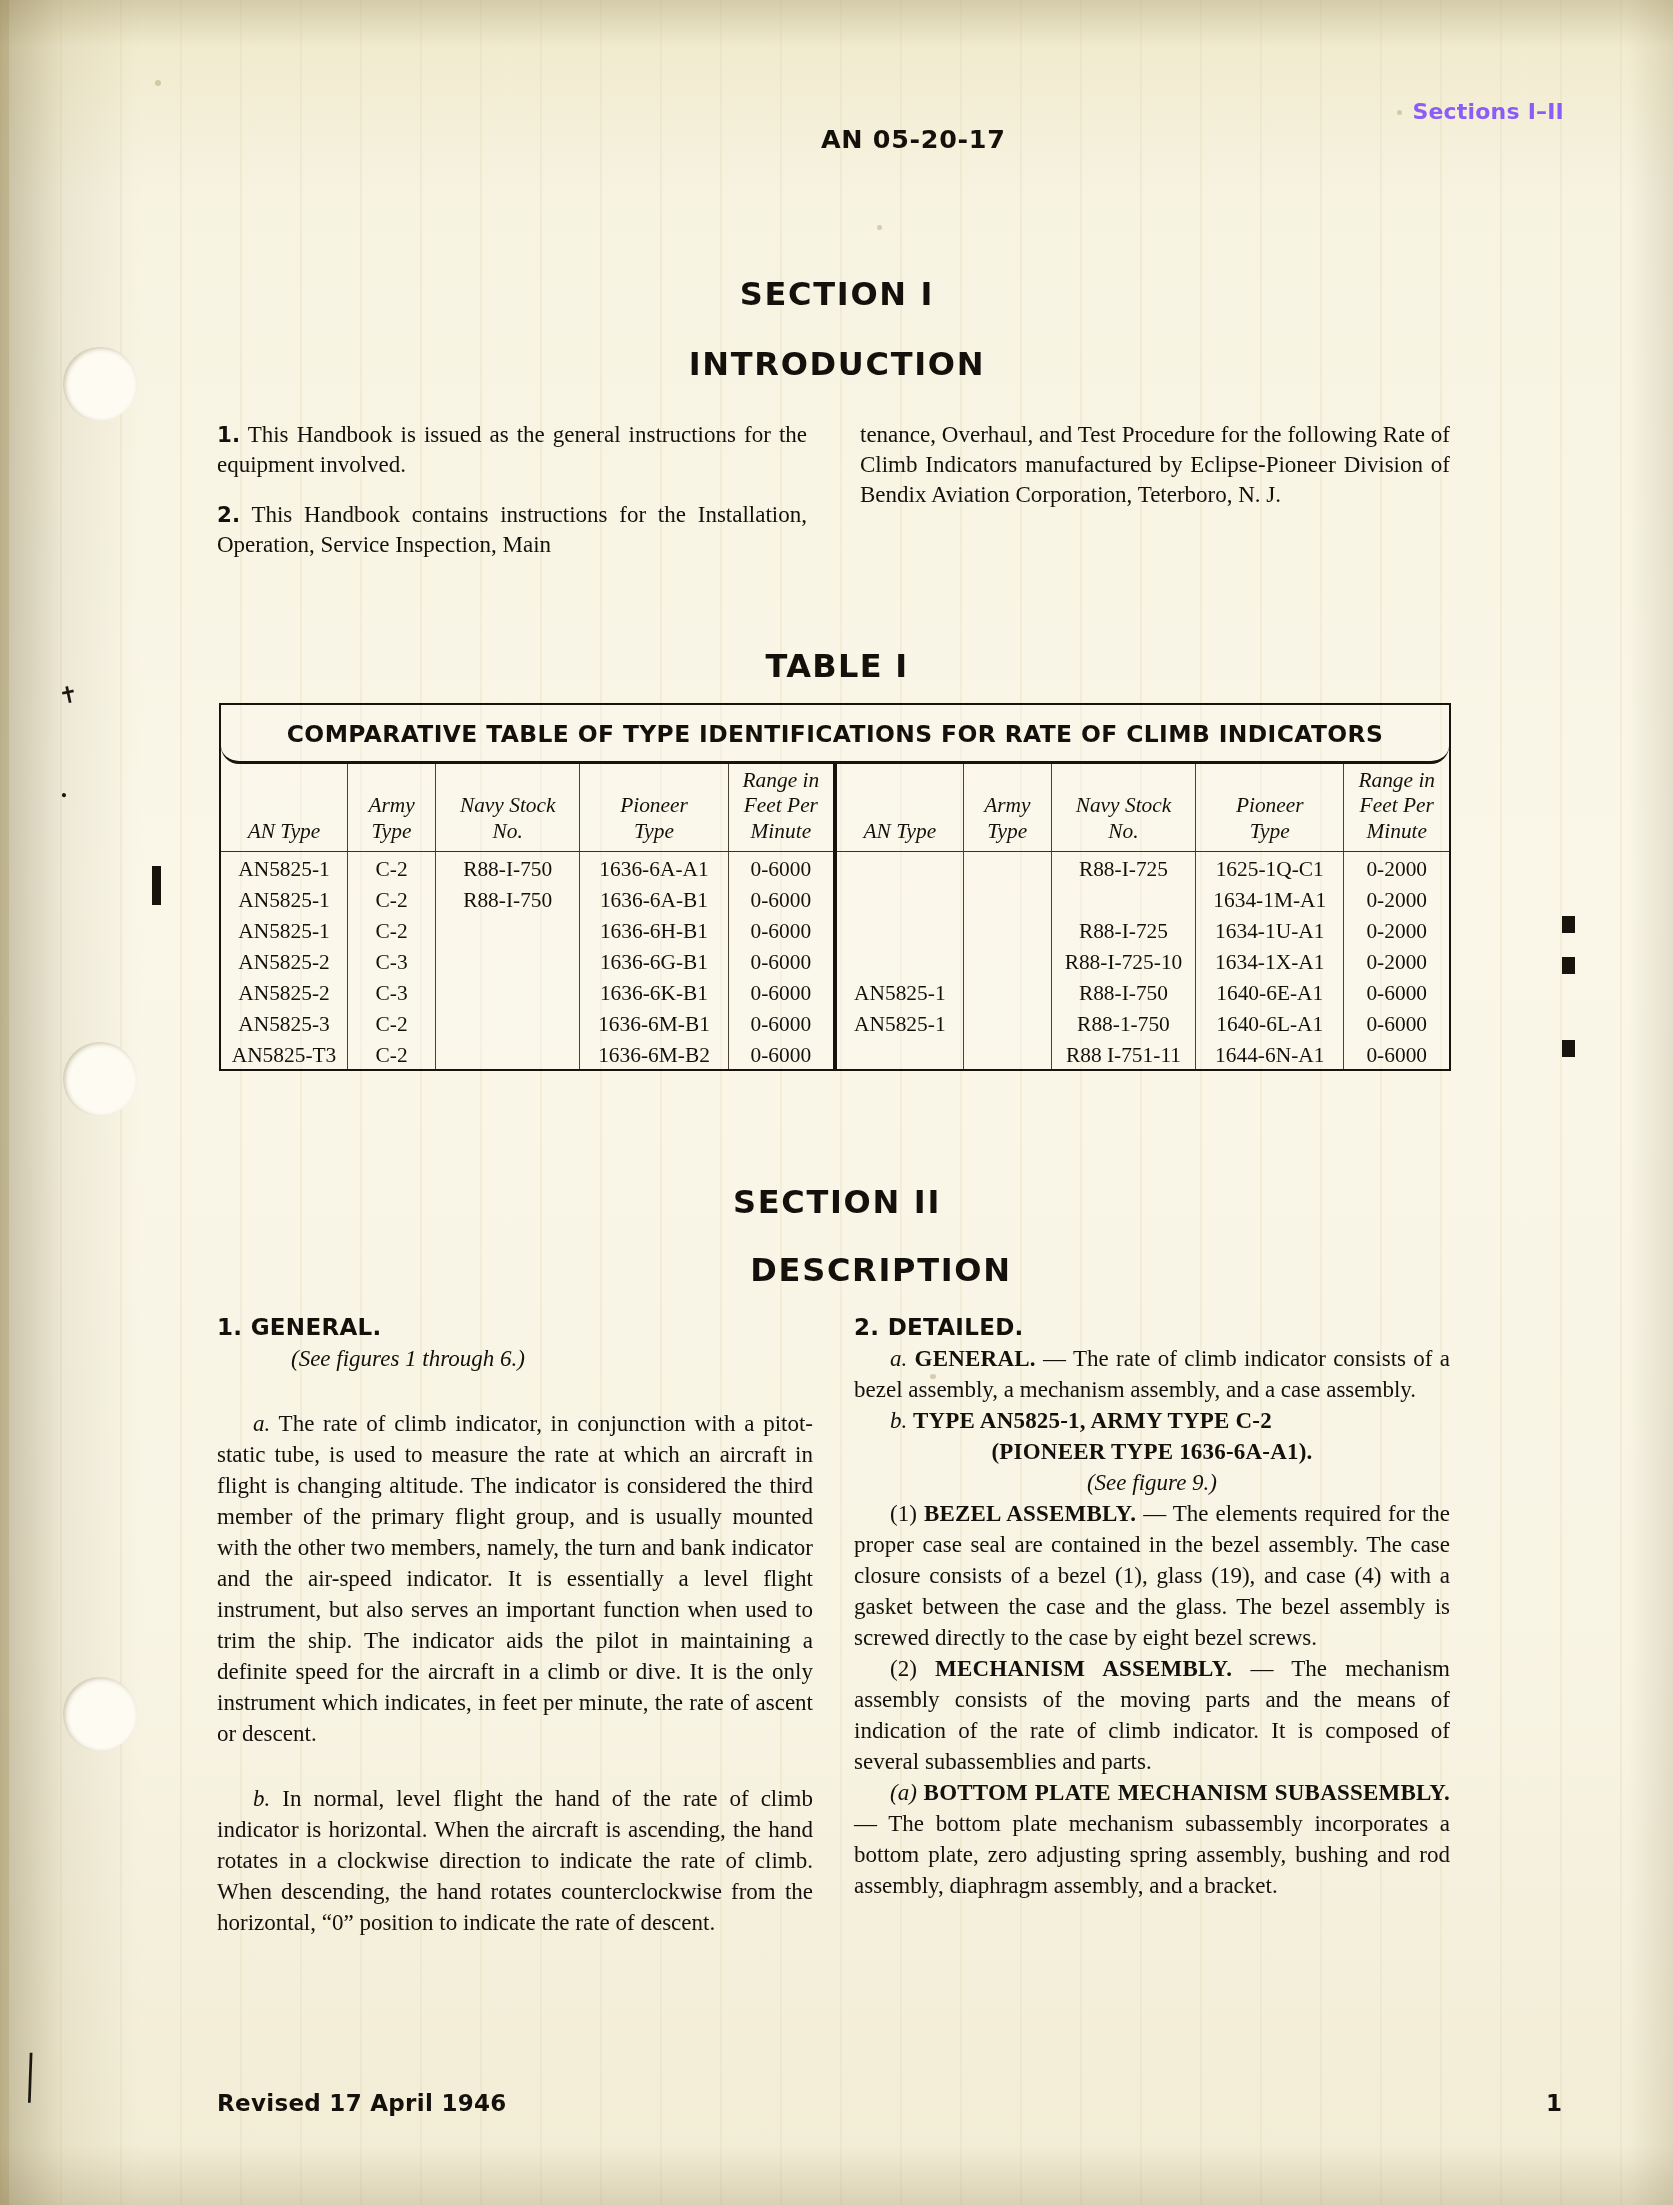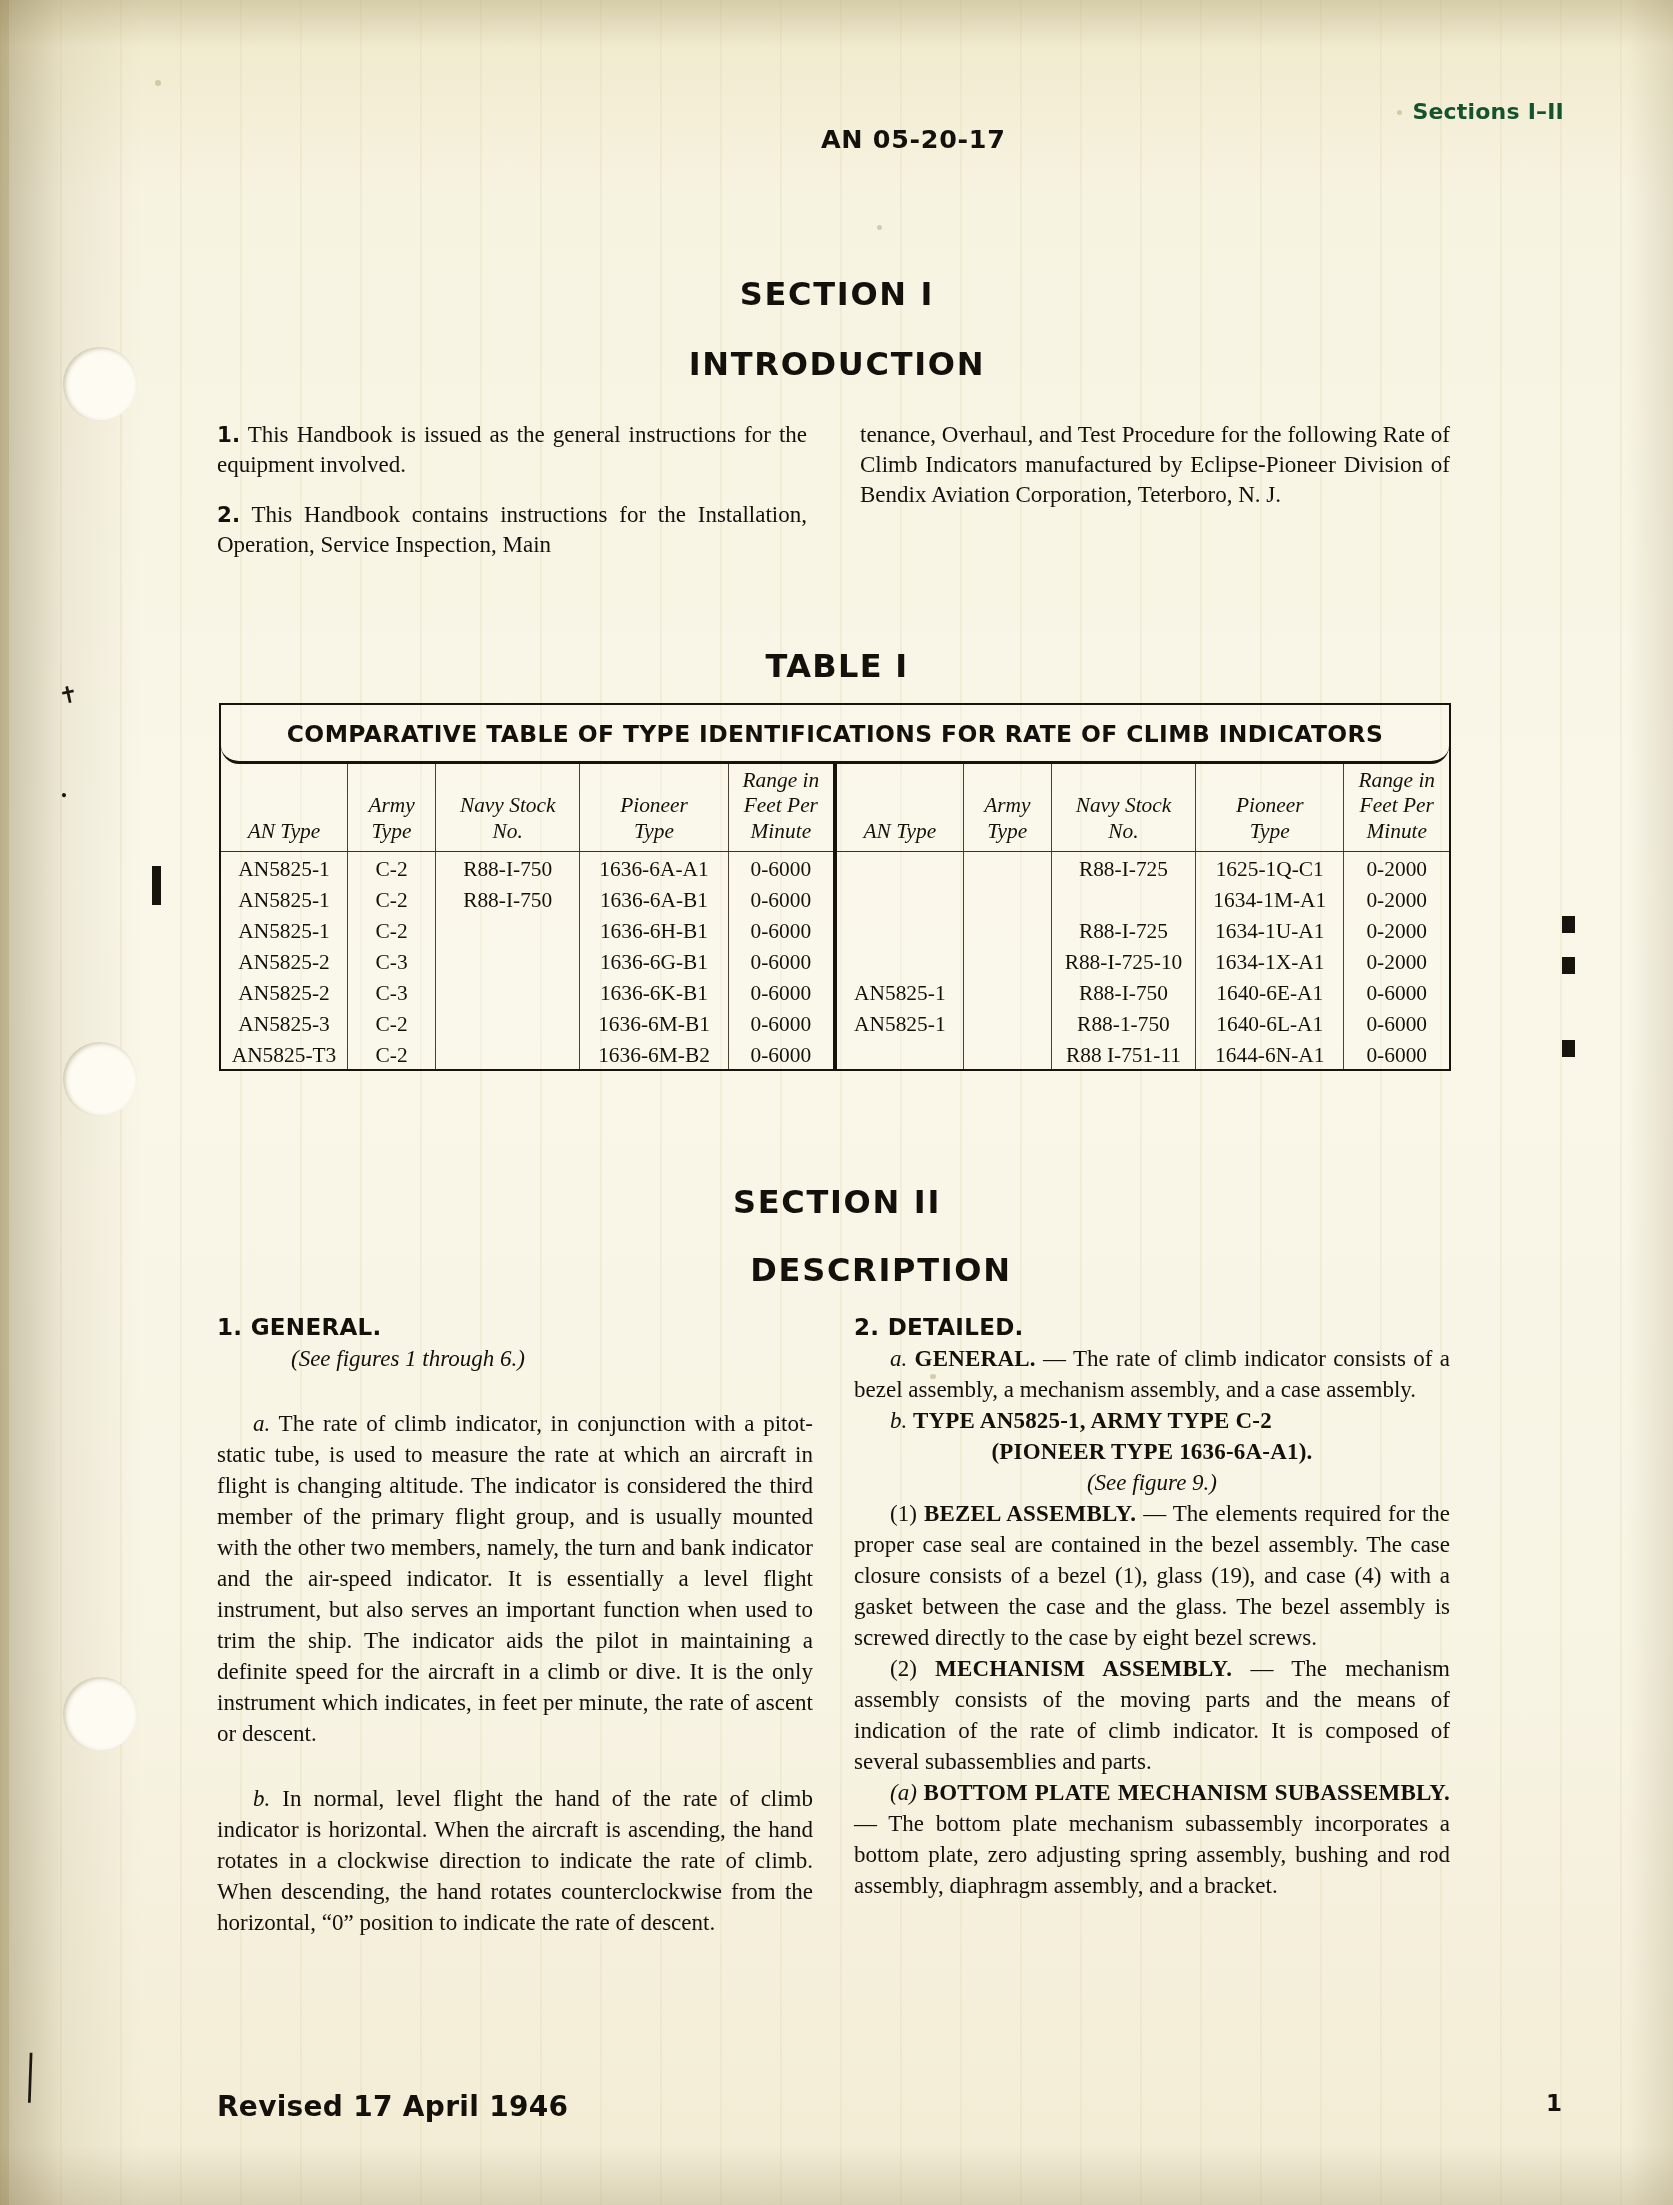--- a/index.html
+++ b/index.html
@@ -58,21 +58,21 @@
 
   .side-block{ position:absolute; width:13.4px; height:17.4px; background:#17130d; }
 
   
   .page{ position:absolute; inset:0; }
 
   .hdr-right{
     position:absolute; right:110px; top:99px;
     font-family:"DejaVu Sans", sans-serif;
     font-weight:bold; font-size:22px; letter-spacing:0.2px;
-    color:#14532d;
+    color:#8b5cf6;
   }
   .hdr-doc{
     position:absolute; left:821px; top:124px;
     font-family:"DejaVu Sans", sans-serif;
     font-weight:bold; font-size:25.4px; letter-spacing:0.7px;
   }
 
   .h-section{
     position:absolute; width:100%; text-align:center;
     font-family:"DejaVu Sans", sans-serif;
@@ -147,21 +147,21 @@
   .caps{ font-weight:bold; letter-spacing:0.2px; }
   .ital{ font-style:italic; }
   .center-ln{ text-align:center !important; text-indent:0 !important; }
   .lead-fig{ text-indent:74px; font-style:italic; }
   .sp-lg{ margin-top:23px; }
   .sp-sm{ margin-top:9.4px; }
 
   .foot-left{
     position:absolute; left:217px; top:2090px;
     font-family:"DejaVu Sans", sans-serif;
-    font-weight:bold; font-size:28px; letter-spacing:0.3px;
+    font-weight:bold; font-size:23px; letter-spacing:0.3px;
   }
   .foot-right{
     position:absolute; right:112px; top:2090px;
     font-family:"DejaVu Sans", sans-serif;
     font-weight:bold; font-size:23px;
   }
 </style>
 </head>
 <body>
 

